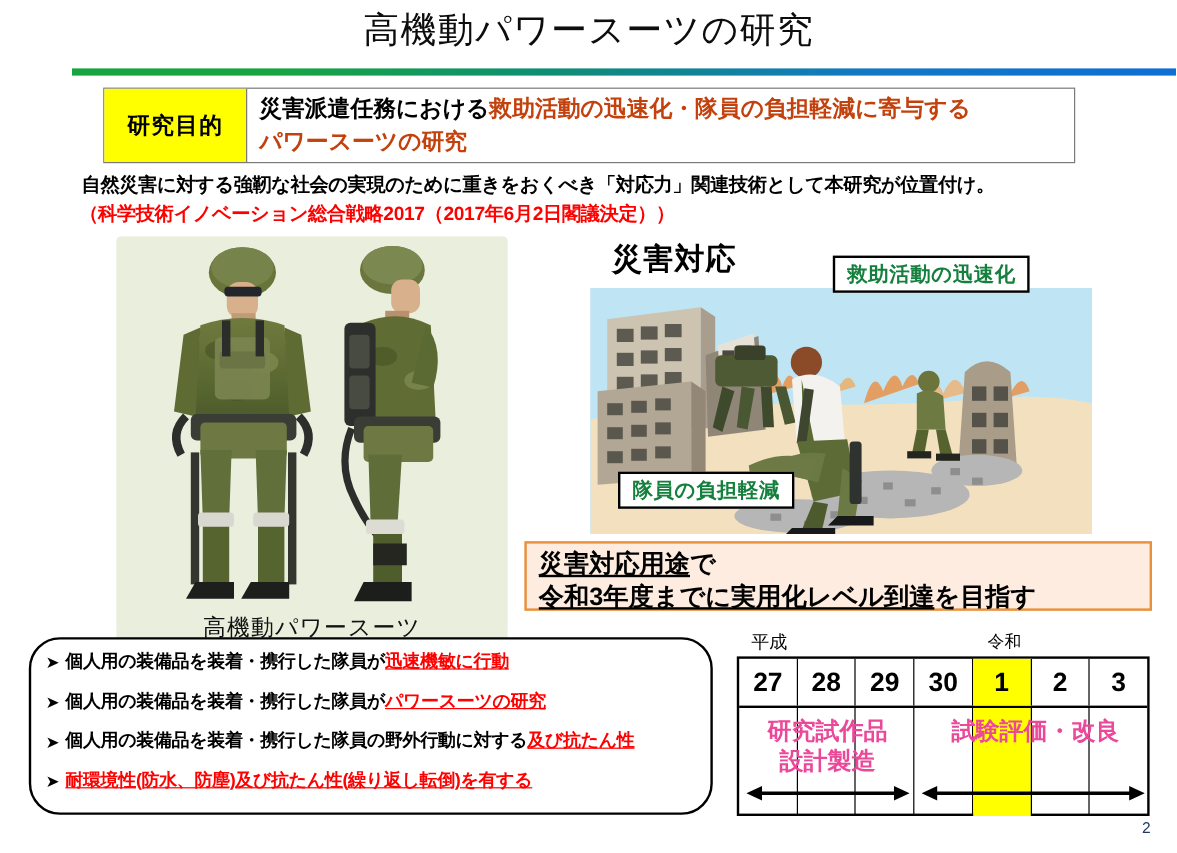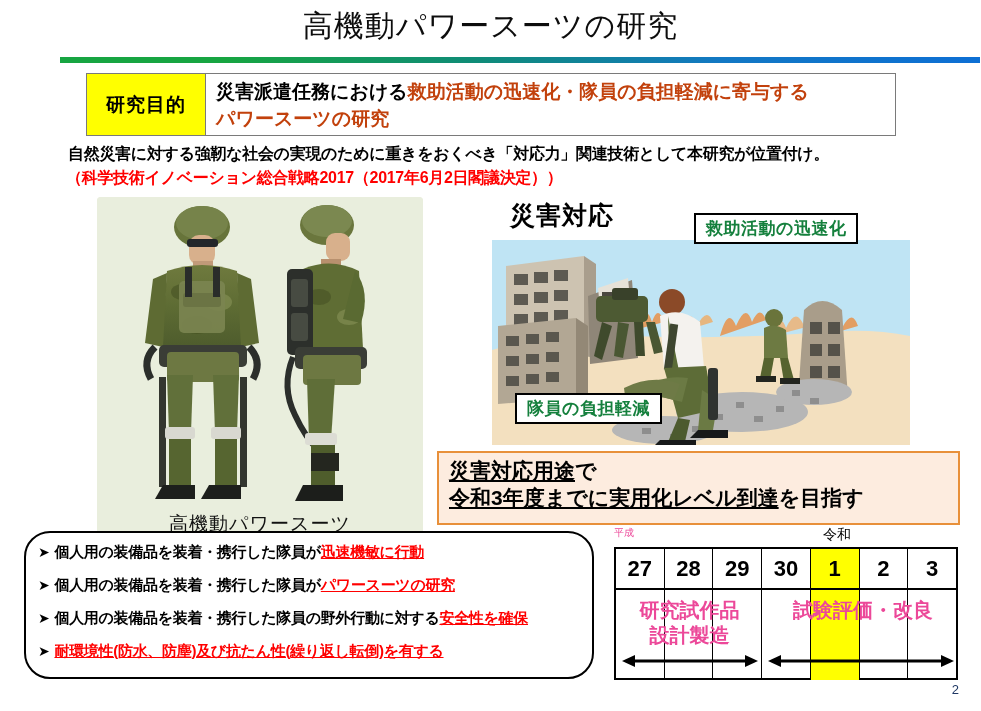--- a/index.html
+++ b/index.html
@@ -163,21 +163,21 @@
   }
   #callout-speed { left: 694px; top: 213px; }
   #callout-burden { left: 515px; top: 393px; }
 
   
   #goal-box {
     position: absolute;
     left: 437px;
     top: 451px;
     width: 523px;
-    height: 74px;
+    height: 58px;
     background: #fdecdf;
     border: 2px solid #e8903a;
     box-sizing: border-box;
     padding: 4px 10px 0 10px;
     font-size: 21px;
     font-weight: bold;
     line-height: 27px;
     color: #000000;
     letter-spacing: 0px;
   }
@@ -221,24 +221,24 @@
   
   #schedule {
     position: absolute;
     left: 614px;
     top: 526px;
     width: 344px;
     height: 155px;
   }
   #era-heisei {
     position: absolute;
-    left: 0;
+    left: 12px;
     top: 0px;
-    font-size: 10px;
-    color: #ec4899;
+    font-size: 15px;
+    color: #000000;
     letter-spacing: 0px;
   }
   #era-reiwa {
     position: absolute;
     left: 209px;
     top: 0px;
     font-size: 14px;
     color: #000000;
     letter-spacing: 0px;
   }
@@ -575,21 +575,21 @@
         <span class="req-red-u">迅速機敏に行動</span>
     </div>
     <div class="req-item">
       <span class="req-bullet">➤</span>
       <span>個人用の装備品を装着・携行した隊員が</span>
         <span class="req-red-u">パワースーツの研究</span>
     </div>
     <div class="req-item">
       <span class="req-bullet">➤</span>
       <span>個人用の装備品を装着・携行した隊員の野外行動に対する</span>
-        <span class="req-red-u">安全性を確保</span>
+        <span class="req-red-u">及び抗たん性</span>
     </div>
     <div class="req-item">
       <span class="req-bullet">➤</span>
       <span></span>
         <span class="req-red-u">耐環境性(防水、防塵)及び抗たん性(繰り返し転倒)を有する</span>
     </div>
   </div>
 
   <div id="schedule">
     <div id="era-heisei">平成</div>

